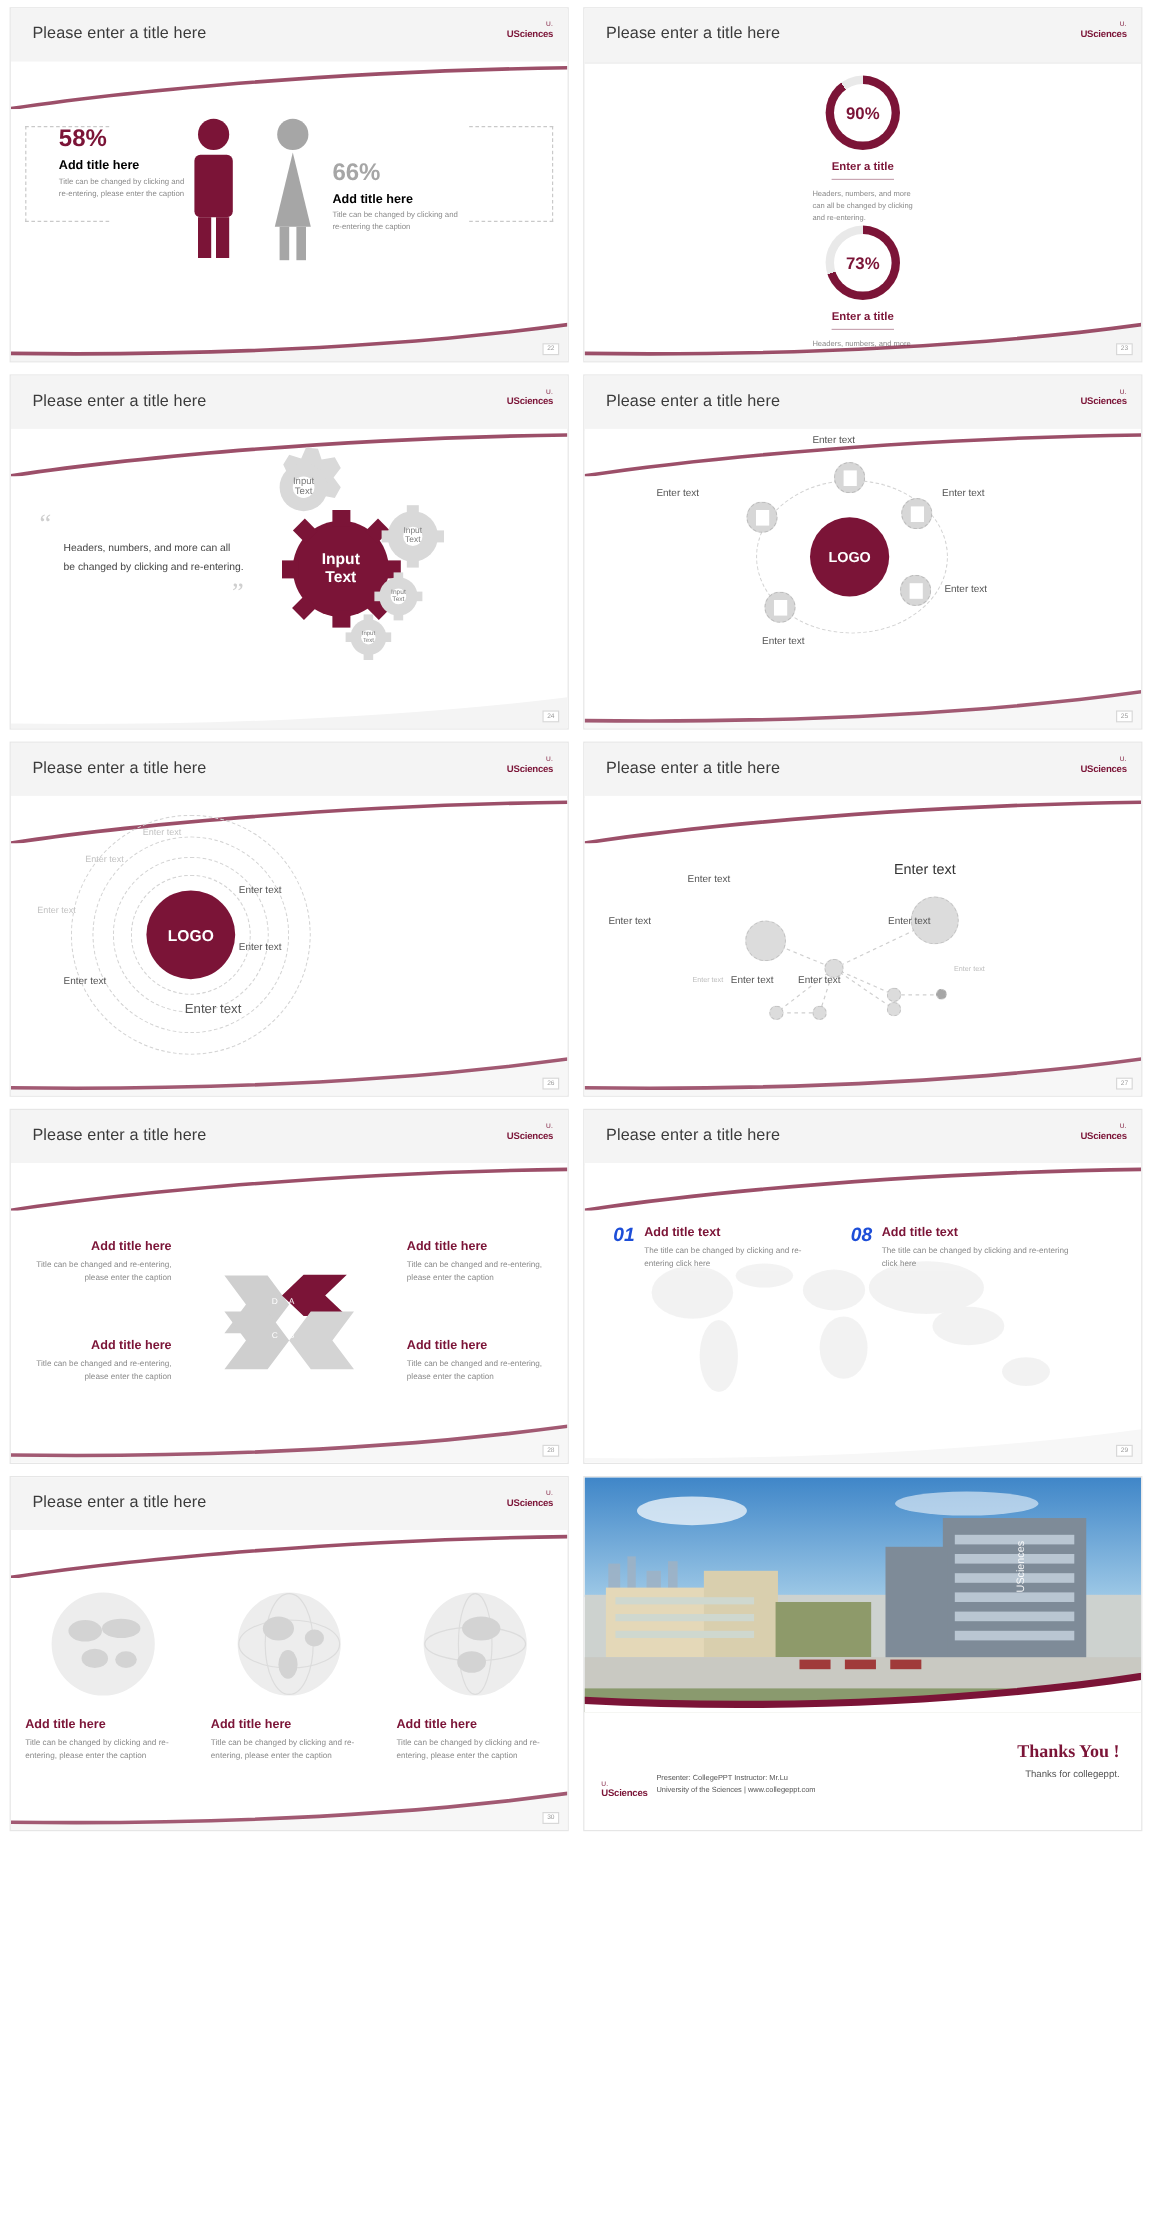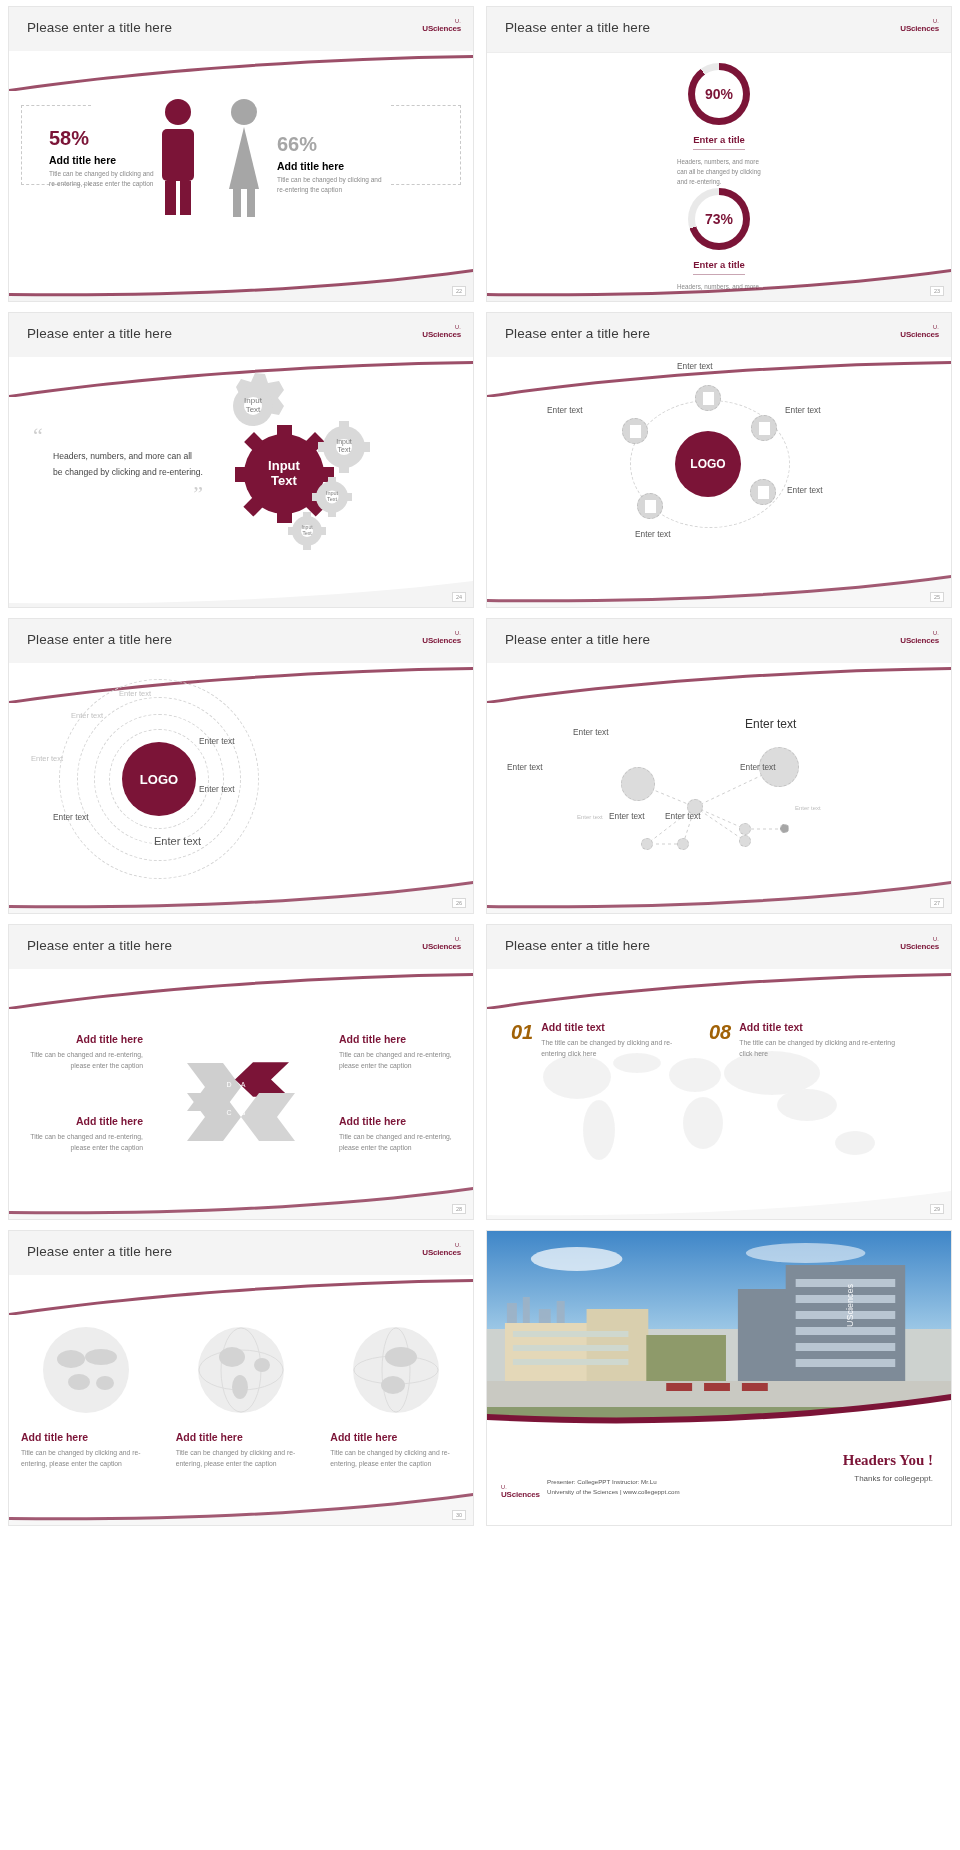--- a/index.html
+++ b/index.html
@@ -28,21 +28,21 @@
     position:absolute; right:7px; bottom:5px; width:14px; height:10px;
     border:1px solid #d8d8d8; color:#9a9a9a; font-size:5.5px; text-align:center;
     line-height:9px; background:#fff;
   }
   .swoosh-top {
     position:absolute; left:0; top:44px; width:100%; height:40px; overflow:hidden;
   }
   .swoosh-bot {
     position:absolute; left:0; bottom:0; width:100%; height:40px; overflow:hidden;
   }
-  .maroon { color:#7b1437;margin-top:22px; }
+  .maroon { color:#7b1437; }
   .grey { color:#a6a6a6; }
 
   
   .s22-wrap { position:absolute; left:0; top:50px; width:100%; height:246px; }
   .pct { font-size:20px; font-weight:bold; }
   .addtitle { font-size:10.5px; font-weight:bold; margin-top:4px; }
   .smalltext { font-size:6.5px; color:#8a8a8a; line-height:1.5; margin-top:3px; }
   .dashbox { position:absolute; border:1px dashed #c9c9c9; }
 
   
@@ -77,21 +77,21 @@
   }
 
   .ring { position:absolute; border:1px dashed #d5d5d5; border-radius:50%; }
   .dot { position:absolute; border-radius:50%; background:#dcdcdc; border:1px dashed #c4c4c4; }
 
   
   .atitle { font-size:10.5px; font-weight:bold; color:#7b1437; }
   .atext { font-size:6.8px; color:#8a8a8a; line-height:1.65; margin-top:4px; }
 
   
-  .bignum { font-size:20px; font-weight:bold; font-style:italic; color:#a16207; }
+  .bignum { font-size:16px; font-weight:bold; font-style:italic; color:#1d4ed8; }
 
   
   .globe { width:86px; height:86px; border-radius:50%; background:#ededed; position:relative;
     overflow:hidden; margin:0 auto; }
 
   
   .photo { position:absolute; left:0; top:0; width:100%; height:196px; overflow:hidden; }
   .thanks { position:absolute; right:18px; bottom:42px; text-align:right; }
   .thanks .t1 { font-size:15px; font-weight:bold; color:#7b1437; font-family:"Liberation Serif", serif; }
   .thanks .t2 { font-size:8px; color:#555; margin-top:5px; }
@@ -680,18 +680,18 @@
     <div class="presenter">
       <div>Presenter: CollegePPT    Instructor: Mr.Lu</div>
       <div>University of the Sciences  |  www.collegeppt.com</div>
     </div>
     <div class="logo" style="left:14px; right:auto; top:auto; bottom:26px; text-align:left;">
       <div class="lg1">U.</div>
       <div class="lg2">USciences</div>
     </div>
 
     <div class="thanks">
-      <div class="t1">Headers You !</div>
+      <div class="t1">Thanks You !</div>
       <div class="t2">Thanks for collegeppt.</div>
     </div>
   </div>
 
 </div>
 
 </body></html>

